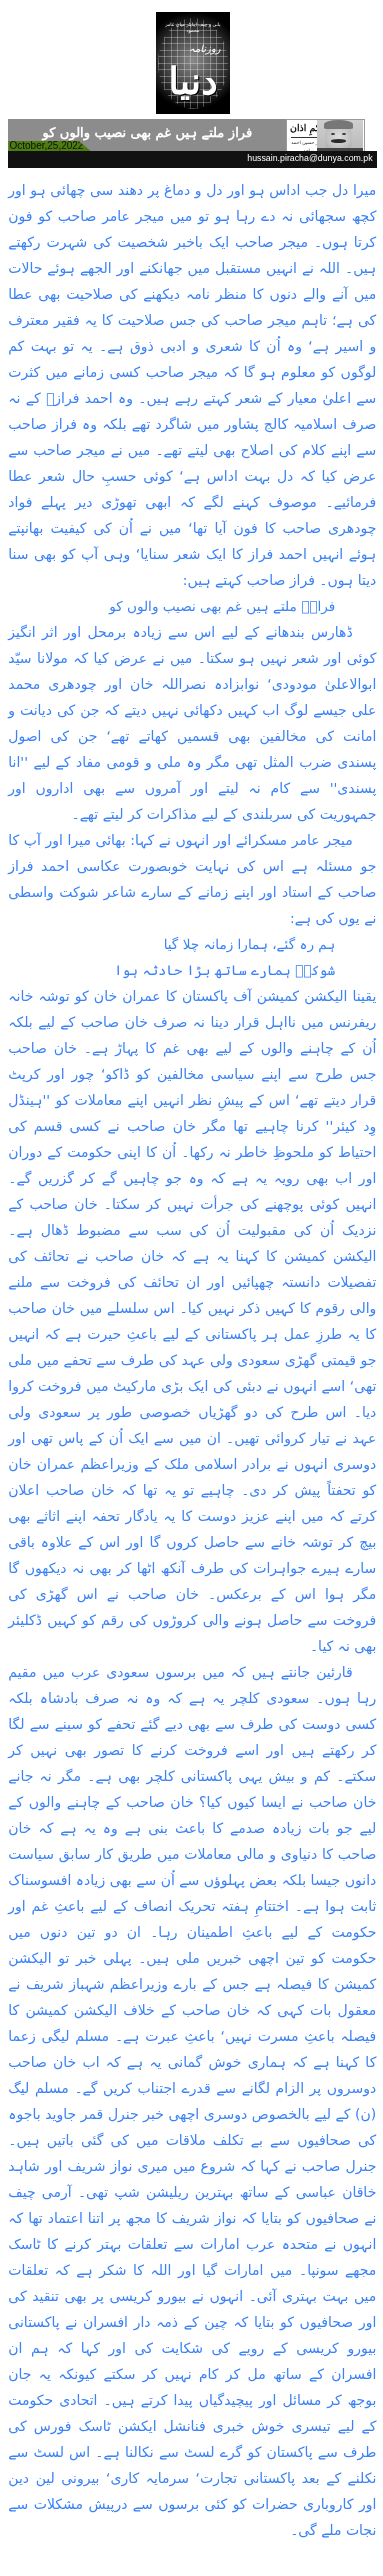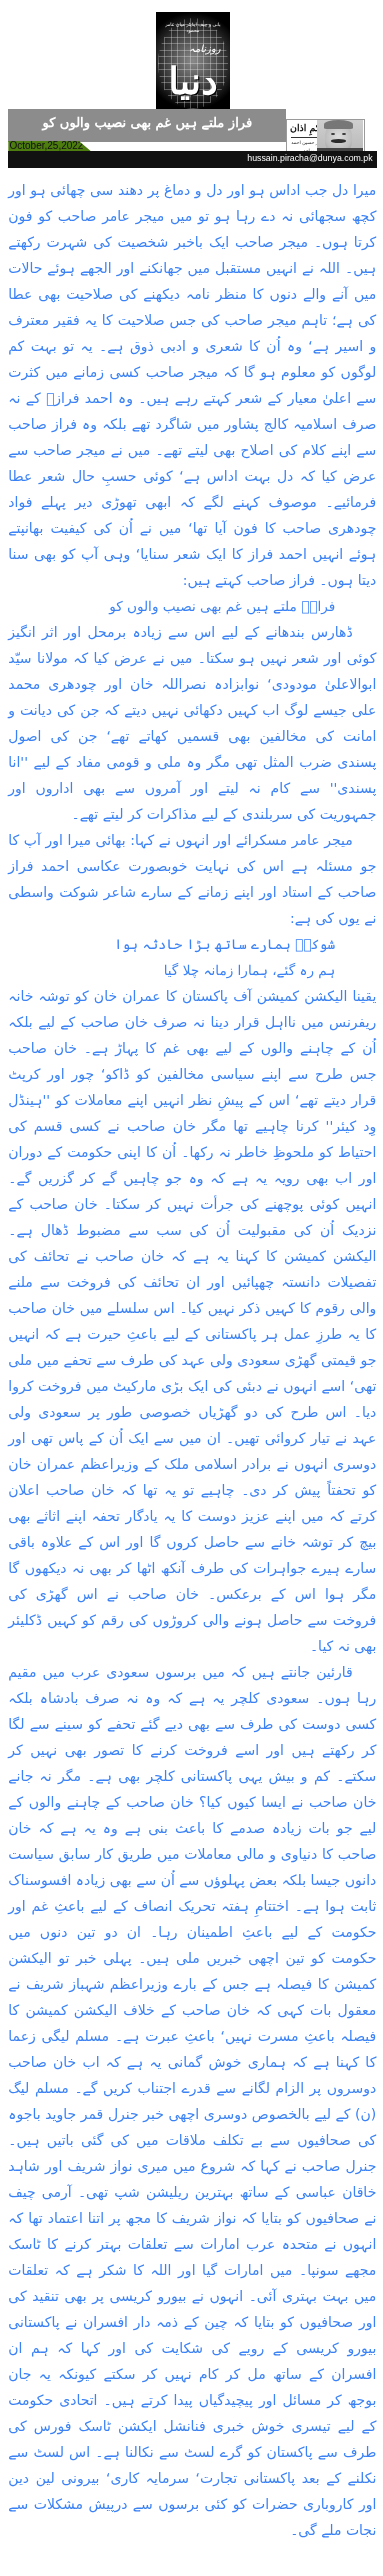--- a/index.html
+++ b/index.html
@@ -28,21 +28,21 @@
       font-family: "DejaVu Serif", serif; font-size: 10px; font-style: italic;
     }
     .logo .wordmark {
       position: absolute; top: 41px; left: 0; width: 74px; text-align: center; direction: rtl;
       color: #fff; font-family: "DejaVu Serif", serif; font-size: 37px; font-weight: bold;
       line-height: 56px; text-shadow: 1.2px 1.2px 0 #000;
     }
 
     
     .title-bar {
-      position: absolute; left: 8.3px; top: 109px; width: 278px; height: 33px;
+      position: absolute; left: 8.3px; top: 119px; width: 278px; height: 33px;
       background: #8c8c8c;
       background-image: radial-gradient(rgba(0,0,0,0.06) 0.6px, transparent 0.6px);
       background-size: 1.8px 1.8px;
     }
     .title-bar .headline {
       position: absolute; top: 4.7px; left: 0; width: 278px; text-align: center; direction: rtl;
       color: #fff; font-family: "DejaVu Serif", serif; font-size: 13px; line-height: 17.7px;
       font-weight: bold; letter-spacing: 0.2px;
     }
     .date-tab {
@@ -139,19 +139,19 @@
 
 <div class="email-bar">
   <span>hussain.piracha@dunya.com.pk</span>
 </div>
 
 <div class="article">
   <p>میرا دل جب اداس ہو اور دل و دماغ پر دھند سی چھائی ہو اور کچھ سجھائی نہ دے رہا ہو تو میں میجر عامر صاحب کو فون کرتا ہوں۔ میجر صاحب ایک باخبر شخصیت کی شہرت رکھتے ہیں۔ اللہ نے انہیں مستقبل میں جھانکنے اور الجھے ہوئے حالات میں آنے والے دنوں کا منظر نامہ دیکھنے کی صلاحیت بھی عطا کی ہے؛ تاہم میجر صاحب کی جس صلاحیت کا یہ فقیر معترف و اسیر ہے‘ وہ اُن کا شعری و ادبی ذوق ہے۔ یہ تو بہت کم لوگوں کو معلوم ہو گا کہ میجر صاحب کسی زمانے میں کثرت سے اعلیٰ معیار کے شعر کہتے رہے ہیں۔ وہ احمد فرازؔ کے نہ صرف اسلامیہ کالج پشاور میں شاگرد تھے بلکہ وہ فراز صاحب سے اپنے کلام کی اصلاح بھی لیتے تھے۔ میں نے میجر صاحب سے عرض کیا کہ دل بہت اداس ہے‘ کوئی حسبِ حال شعر عطا فرمائیے۔ موصوف کہنے لگے کہ ابھی تھوڑی دیر پہلے فواد چودھری صاحب کا فون آیا تھا‘ میں نے اُن کی کیفیت بھانپتے ہوئے انہیں احمد فراز کا ایک شعر سنایا‘ وہی آپ کو بھی سنا دیتا ہوں۔ فراز صاحب کہتے ہیں:</p>
   <p class="verse">فرازؔ ملتے ہیں غم بھی نصیب والوں کو</p>
   <p class="indent">ڈھارس بندھانے کے لیے اس سے زیادہ برمحل اور اثر انگیز کوئی اور شعر نہیں ہو سکتا۔ میں نے عرض کیا کہ مولانا سیّد ابوالاعلیٰ مودودی‘ نوابزادہ نصراللہ خان اور چودھری محمد علی جیسے لوگ اب کہیں دکھائی نہیں دیتے کہ جن کی دیانت و امانت کی مخالفین بھی قسمیں کھاتے تھے‘ جن کی اصول پسندی ضرب المثل تھی مگر وہ ملی و قومی مفاد کے لیے ''انا پسندی'' سے کام نہ لیتے اور آمروں سے بھی اداروں اور جمہوریت کی سربلندی کے لیے مذاکرات کر لیتے تھے۔</p>
   <p class="indent">میجر عامر مسکرائے اور انہوں نے کہا: بھائی میرا اور آپ کا جو مسئلہ ہے اس کی نہایت خوبصورت عکاسی احمد فراز صاحب کے استاد اور اپنے زمانے کے سارے شاعر شوکت واسطی نے یوں کی ہے:</p>
+  <p class="verse">ہم رہ گئے، ہمارا زمانہ چلا گیا</p>
   <p class="verse">شوکتؔ ہمارے ساتھ بڑا حادثہ ہوا</p>
-  <p class="verse">ہم رہ گئے، ہمارا زمانہ چلا گیا</p>
   <p>یقینا الیکشن کمیشن آف پاکستان کا عمران خان کو توشہ خانہ ریفرنس میں نااہل قرار دینا نہ صرف خان صاحب کے لیے بلکہ اُن کے چاہنے والوں کے لیے بھی غم کا پہاڑ ہے۔ خان صاحب جس طرح سے اپنے سیاسی مخالفین کو ڈاکو‘ چور اور کرپٹ قرار دیتے تھے‘ اس کے پیشِ نظر انہیں اپنے معاملات کو ''ہینڈل وِد کیئر'' کرنا چاہیے تھا مگر خان صاحب نے کسی قسم کی احتیاط کو ملحوظِ خاطر نہ رکھا۔ اُن کا اپنی حکومت کے دوران اور اب بھی رویہ یہ ہے کہ وہ جو چاہیں گے کر گزریں گے۔ انہیں کوئی پوچھنے کی جرأت نہیں کر سکتا۔ خان صاحب کے نزدیک اُن کی مقبولیت اُن کی سب سے مضبوط ڈھال ہے۔ الیکشن کمیشن کا کہنا یہ ہے کہ خان صاحب نے تحائف کی تفصیلات دانستہ چھپائیں اور ان تحائف کی فروخت سے ملنے والی رقوم کا کہیں ذکر نہیں کیا۔ اس سلسلے میں خان صاحب کا یہ طرزِ عمل ہر پاکستانی کے لیے باعثِ حیرت ہے کہ انہیں جو قیمتی گھڑی سعودی ولی عہد کی طرف سے تحفے میں ملی تھی‘ اسے انہوں نے دبئی کی ایک بڑی مارکیٹ میں فروخت کروا دیا۔ اس طرح کی دو گھڑیاں خصوصی طور پر سعودی ولی عہد نے تیار کروائی تھیں۔ ان میں سے ایک اُن کے پاس تھی اور دوسری انہوں نے برادر اسلامی ملک کے وزیراعظم عمران خان کو تحفتاً پیش کر دی۔ چاہیے تو یہ تھا کہ خان صاحب اعلان کرتے کہ میں اپنے عزیز دوست کا یہ یادگار تحفہ اپنے اثاثے بھی بیچ کر توشہ خانے سے حاصل کروں گا اور اس کے علاوہ باقی سارے ہیرے جواہرات کی طرف آنکھ اٹھا کر بھی نہ دیکھوں گا مگر ہوا اس کے برعکس۔ خان صاحب نے اس گھڑی کی فروخت سے حاصل ہونے والی کروڑوں کی رقم کو کہیں ڈکلیئر بھی نہ کیا۔</p>
   <p class="indent">قارئین جانتے ہیں کہ میں برسوں سعودی عرب میں مقیم رہا ہوں۔ سعودی کلچر یہ ہے کہ وہ نہ صرف بادشاہ بلکہ کسی دوست کی طرف سے بھی دیے گئے تحفے کو سینے سے لگا کر رکھتے ہیں اور اسے فروخت کرنے کا تصور بھی نہیں کر سکتے۔ کم و بیش یہی پاکستانی کلچر بھی ہے۔ مگر نہ جانے خان صاحب نے ایسا کیوں کیا؟ خان صاحب کے چاہنے والوں کے لیے جو بات زیادہ صدمے کا باعث بنی ہے وہ یہ ہے کہ خان صاحب کا دنیاوی و مالی معاملات میں طریق کار سابق سیاست دانوں جیسا بلکہ بعض پہلوؤں سے اُن سے بھی زیادہ افسوسناک ثابت ہوا ہے۔ اختتامِ ہفتہ تحریک انصاف کے لیے باعثِ غم اور حکومت کے لیے باعثِ اطمینان رہا۔ ان دو تین دنوں میں حکومت کو تین اچھی خبریں ملی ہیں۔ پہلی خبر تو الیکشن کمیشن کا فیصلہ ہے جس کے بارے وزیراعظم شہباز شریف نے معقول بات کہی کہ خان صاحب کے خلاف الیکشن کمیشن کا فیصلہ باعثِ مسرت نہیں‘ باعثِ عبرت ہے۔ مسلم لیگی زعما کا کہنا ہے کہ ہماری خوش گمانی یہ ہے کہ اب خان صاحب دوسروں پر الزام لگانے سے قدرے اجتناب کریں گے۔ مسلم لیگ (ن) کے لیے بالخصوص دوسری اچھی خبر جنرل قمر جاوید باجوہ کی صحافیوں سے بے تکلف ملاقات میں کی گئی باتیں ہیں۔ جنرل صاحب نے کہا کہ شروع میں میری نواز شریف اور شاہد خاقان عباسی کے ساتھ بہترین ریلیشن شپ تھی۔ آرمی چیف نے صحافیوں کو بتایا کہ نواز شریف کا مجھ پر اتنا اعتماد تھا کہ انہوں نے متحدہ عرب امارات سے تعلقات بہتر کرنے کا ٹاسک مجھے سونپا۔ میں امارات گیا اور اللہ کا شکر ہے کہ تعلقات میں بہت بہتری آئی۔ انہوں نے بیورو کریسی پر بھی تنقید کی اور صحافیوں کو بتایا کہ چین کے ذمہ دار افسران نے پاکستانی بیورو کریسی کے رویے کی شکایت کی اور کہا کہ ہم ان افسران کے ساتھ مل کر کام نہیں کر سکتے کیونکہ یہ جان بوجھ کر مسائل اور پیچیدگیاں پیدا کرتے ہیں۔ اتحادی حکومت کے لیے تیسری خوش خبری فنانشل ایکشن ٹاسک فورس کی طرف سے پاکستان کو گرے لسٹ سے نکالنا ہے۔ اس لسٹ سے نکلنے کے بعد پاکستانی تجارت‘ سرمایہ کاری‘ بیرونی لین دین اور کاروباری حضرات کو کئی برسوں سے درپیش مشکلات سے نجات ملے گی۔</p>
 
 </div>
 
 
 </body></html>

